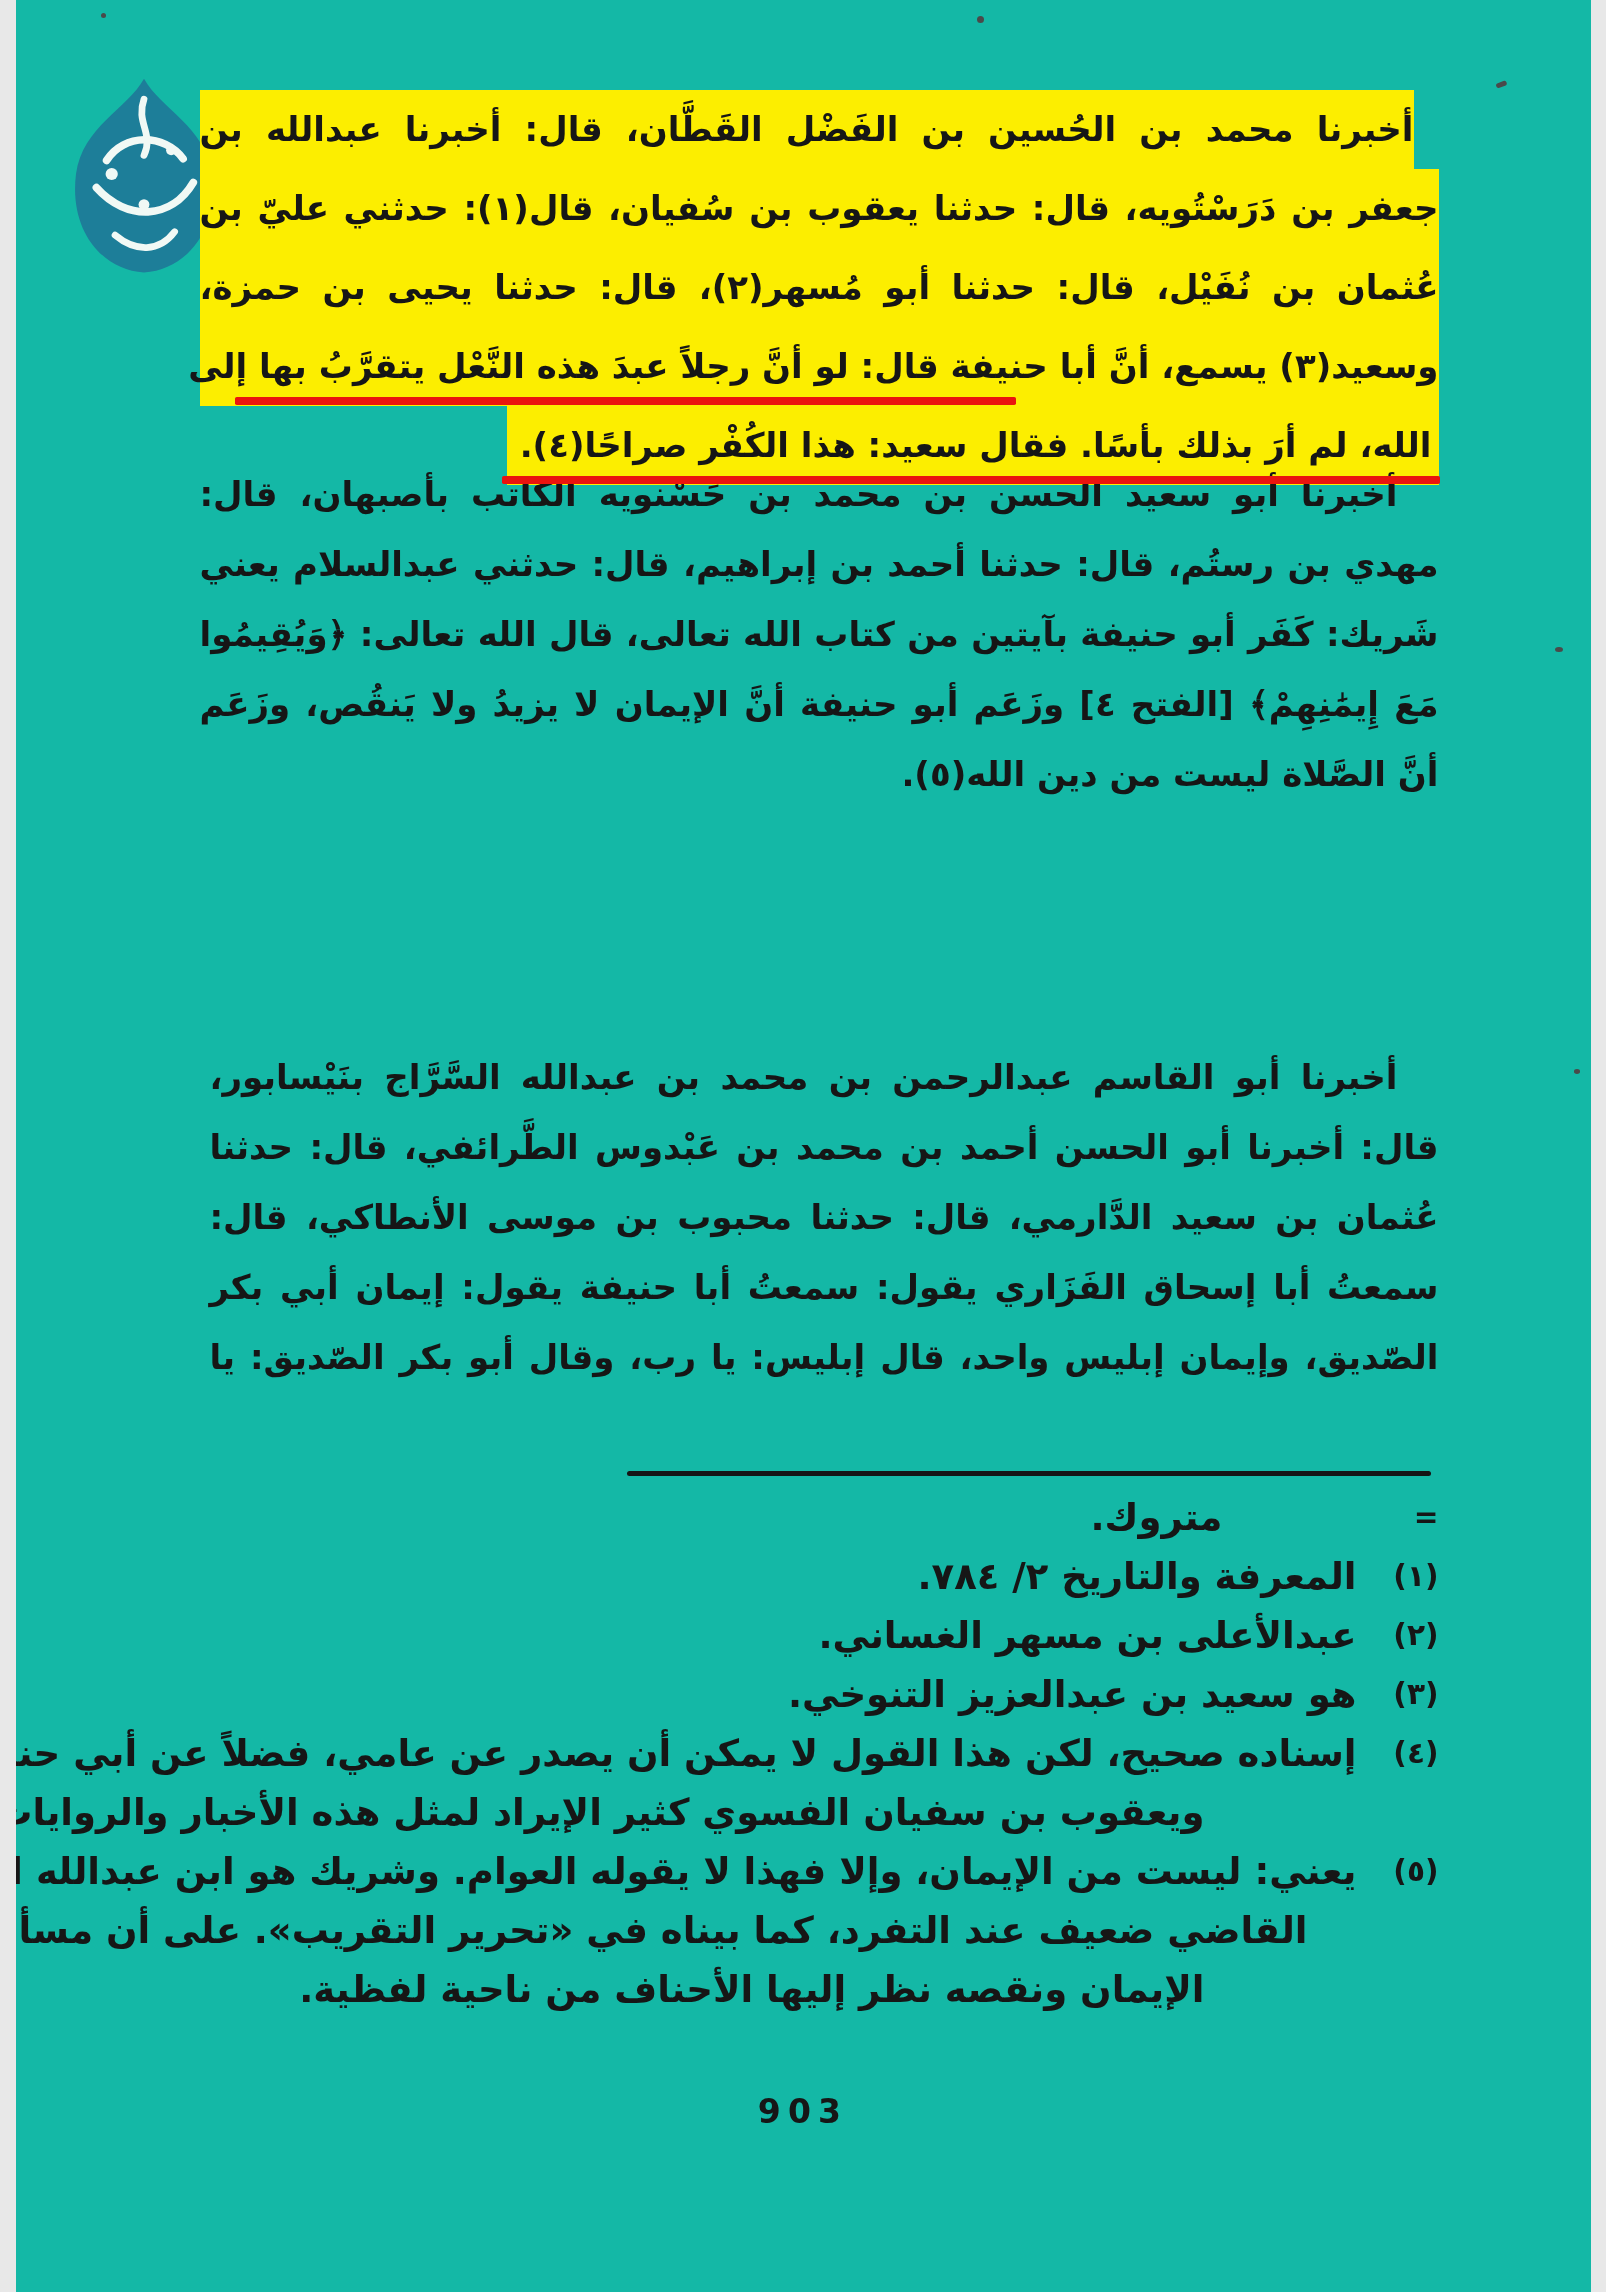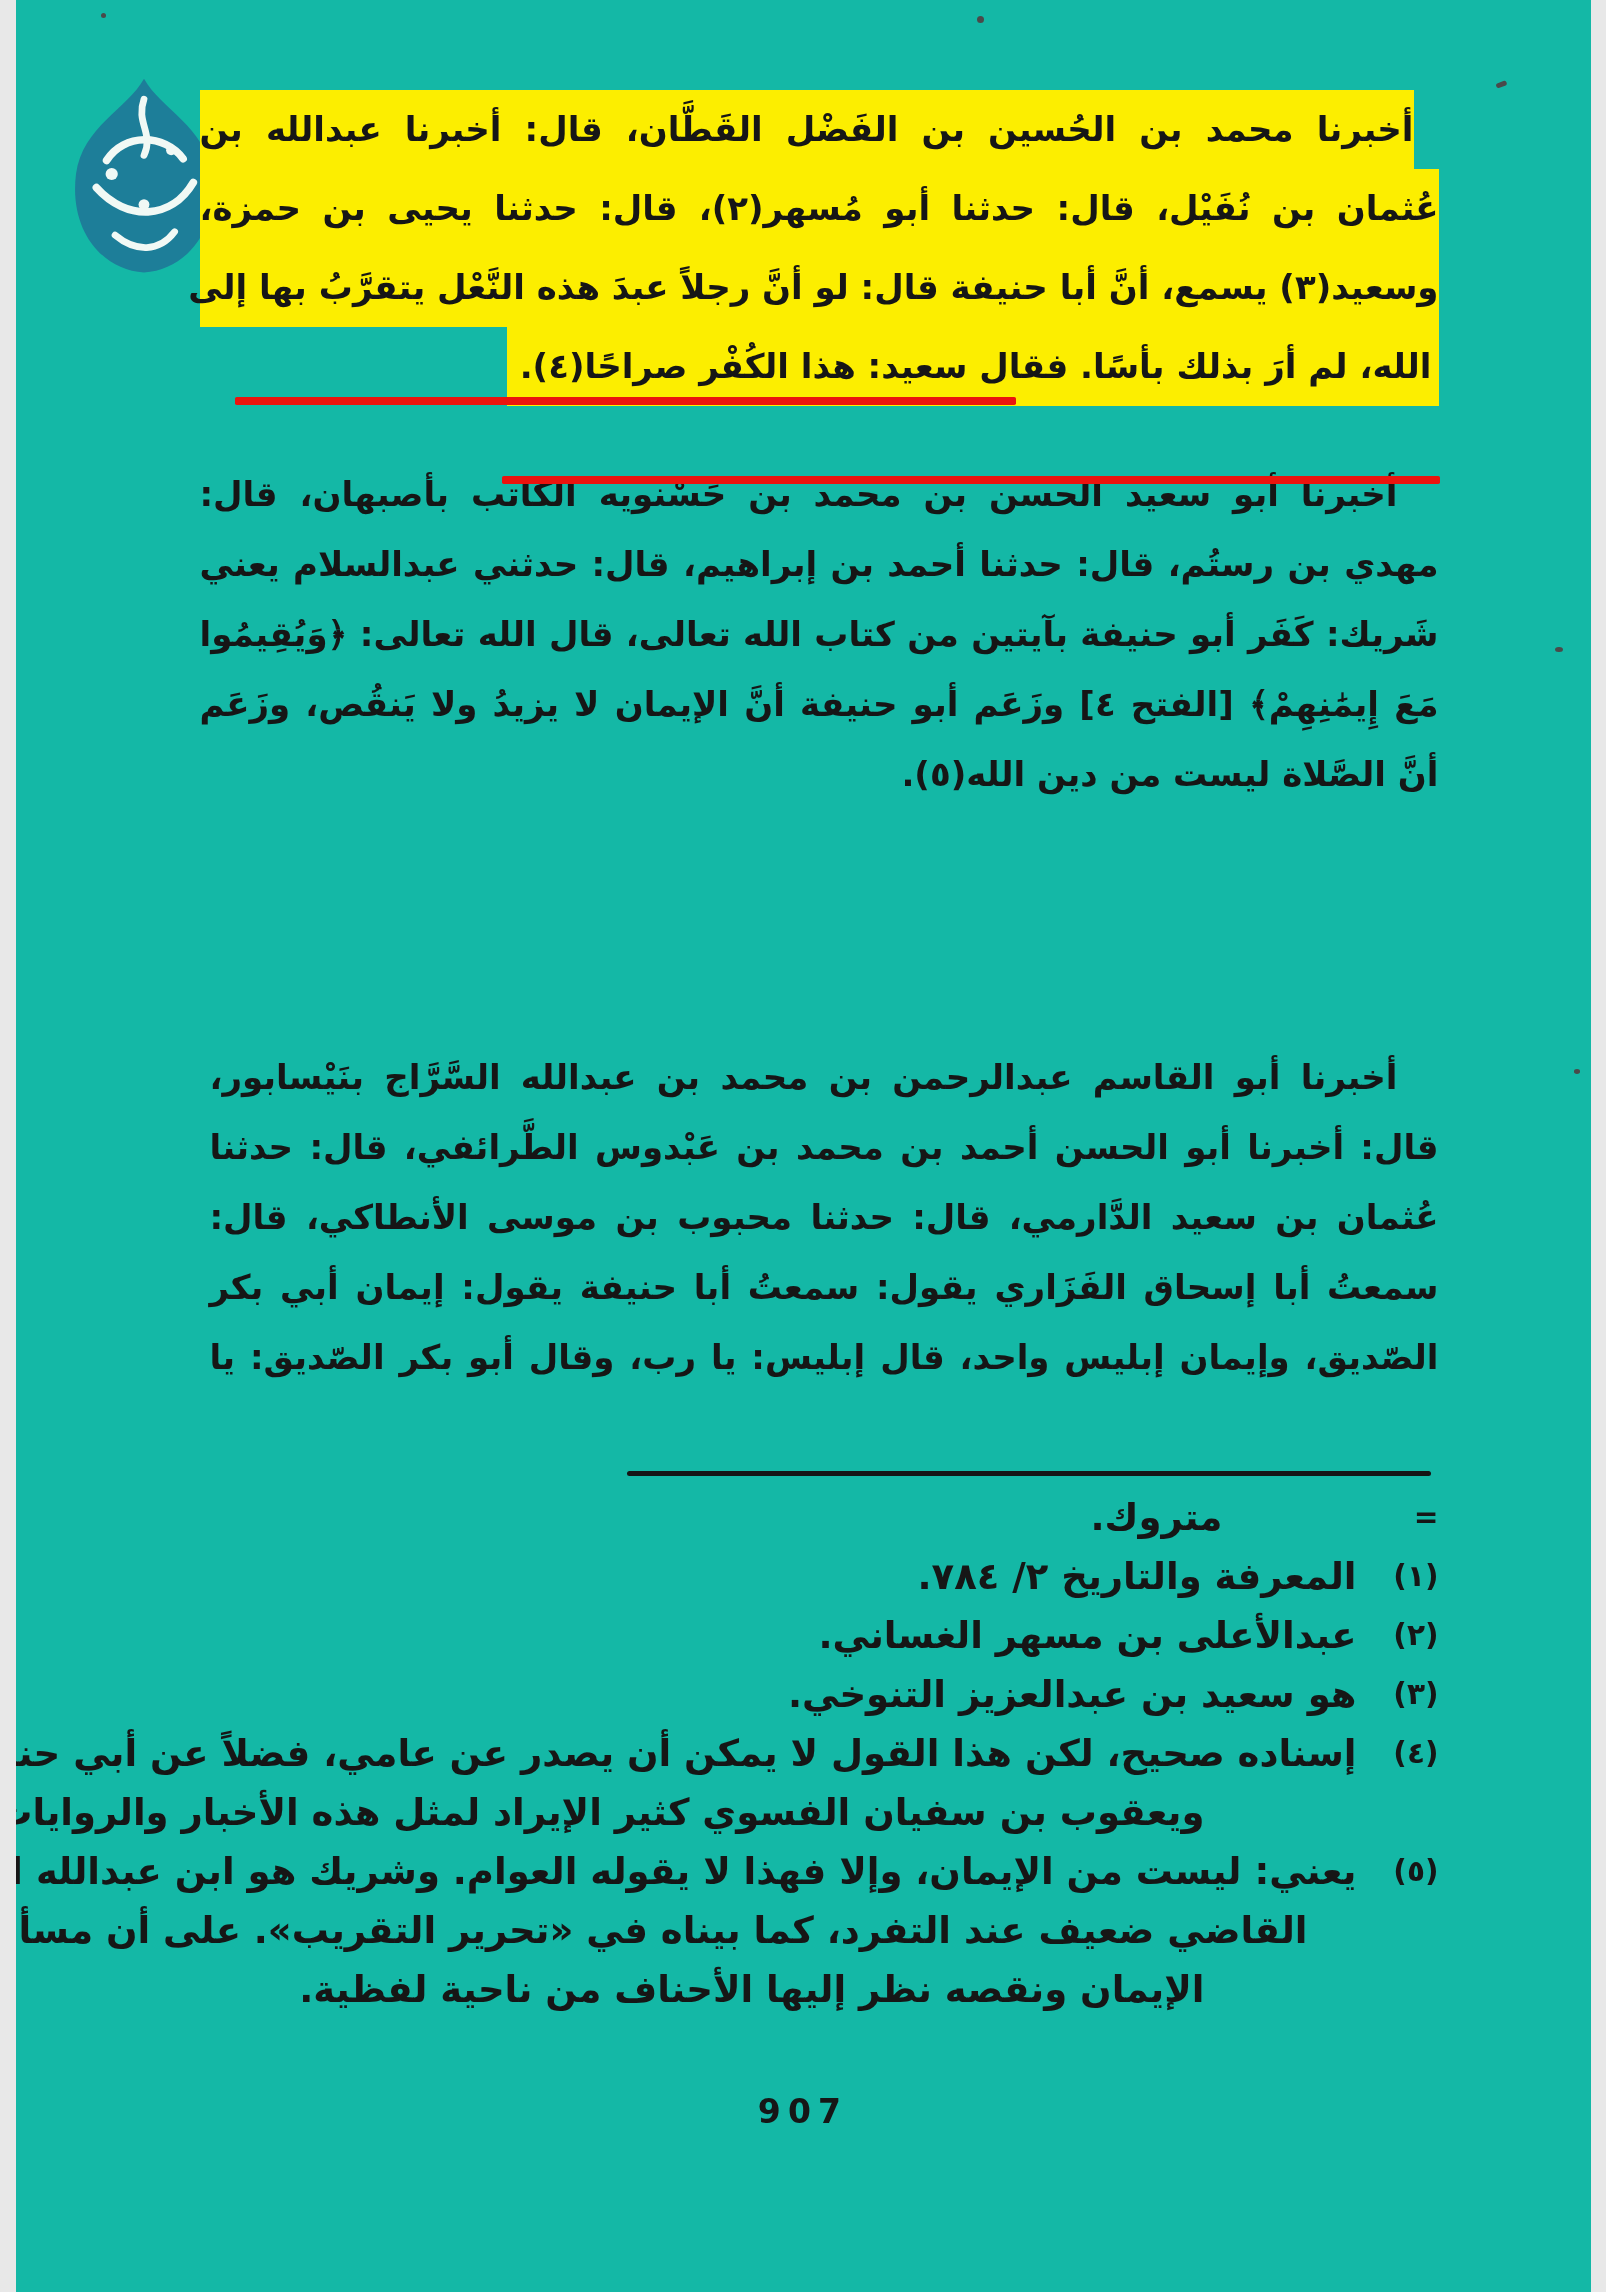--- a/index.html
+++ b/index.html
@@ -87,20 +87,21 @@
       <circle cx="31" cy="58" r="3.6" fill="#fdfdfa"></circle>
       <circle cx="66" cy="44" r="3" fill="#fdfdfa"></circle>
       <circle cx="50" cy="76" r="3.2" fill="#fdfdfa"></circle>
     </svg>
   </div>
 
   <div class="textcol">
 
     <div class="para p1">
       <div class="line hl indent-sm">أخبرنا محمد بن الحُسين بن الفَضْل القَطَّان، قال: أخبرنا عبدالله بن</div>
+      <div class="line hl">جعفر بن دَرَسْتُويه، قال: حدثنا يعقوب بن سُفيان، قال(١): حدثني عليّ بن</div>
       <div class="line hl">عُثمان بن نُفَيْل، قال: حدثنا أبو مُسهر(٢)، قال: حدثنا يحيى بن حمزة،</div>
       <div class="line hl">وسعيد(٣) يسمع، أنَّ أبا حنيفة قال: لو أنَّ رجلاً عبدَ هذه النَّعْل يتقرَّبُ بها إلى</div>
       <div class="line lastline"><span class="hl5">الله، لم أرَ بذلك بأسًا. فقال سعيد: هذا الكُفْر صراحًا(٤).</span></div>
     </div>
 
     <div class="para p2">
       <div class="line indent">أخبرنا أبو سعيد الحسن بن محمد بن حَسْنويه الكاتب بأصبهان، قال:</div>
       <div class="line">مهدي بن رستُم، قال: حدثنا أحمد بن إبراهيم، قال: حدثني عبدالسلام يعني</div>
       <div class="line">شَريك: كَفَر أبو حنيفة بآيتين من كتاب الله تعالى، قال الله تعالى: ﴿وَيُقِيمُوا</div>
       <div class="line">مَعَ إِيمَٰنِهِمْ﴾ [الفتح ٤] وزَعَم أبو حنيفة أنَّ الإيمان لا يزيدُ ولا يَنقُص، وزَعَم</div>
@@ -164,21 +165,21 @@
       <div class="fn-mark">(٥)</div>
       <div class="fn-text">
         <div class="fn-line just">يعني: ليست من الإيمان، وإلا فهذا لا يقوله العوام. وشريك هو ابن عبدالله النخعي</div>
         <div class="fn-line just ind1">القاضي ضعيف عند التفرد، كما بيناه في «تحرير التقريب». على أن مسألة زيادة</div>
         <div class="fn-line ind2">الإيمان ونقصه نظر إليها الأحناف من ناحية لفظية.</div>
       </div>
     </div>
 
   </div>
 
-  <div class="pagenum">907</div>
+  <div class="pagenum">903</div>
 
   <div class="speck s1"></div>
   <div class="speck s2"></div>
   <div class="speck s3"></div>
   <div class="speck s4"></div>
   <div class="speck s5"></div>
 
 </div>
 
 

